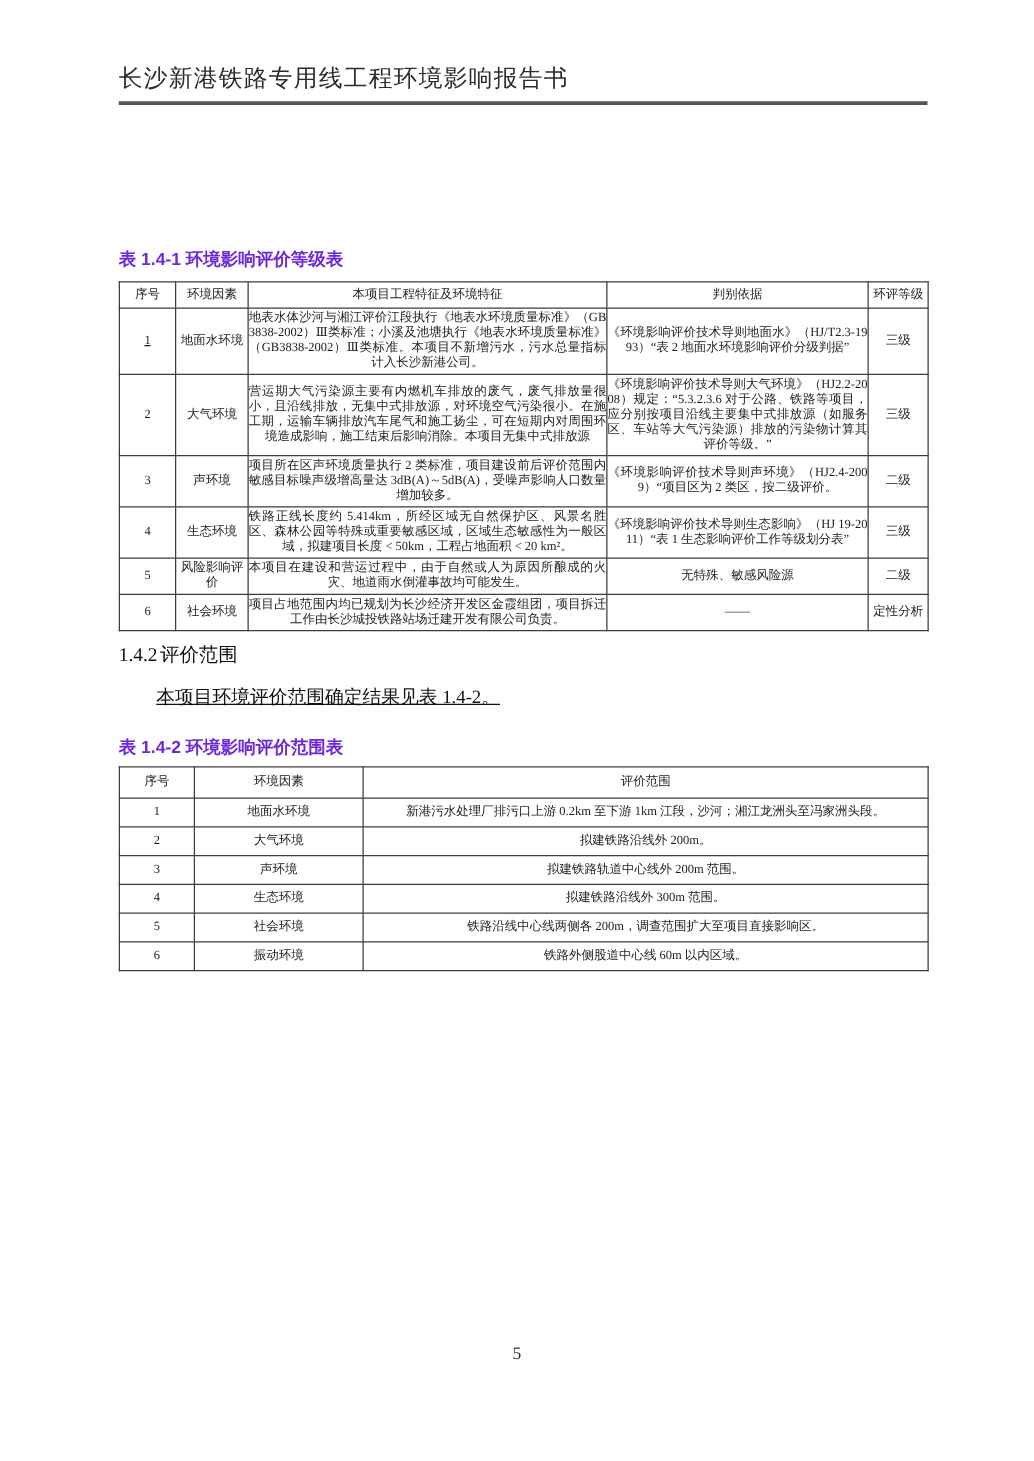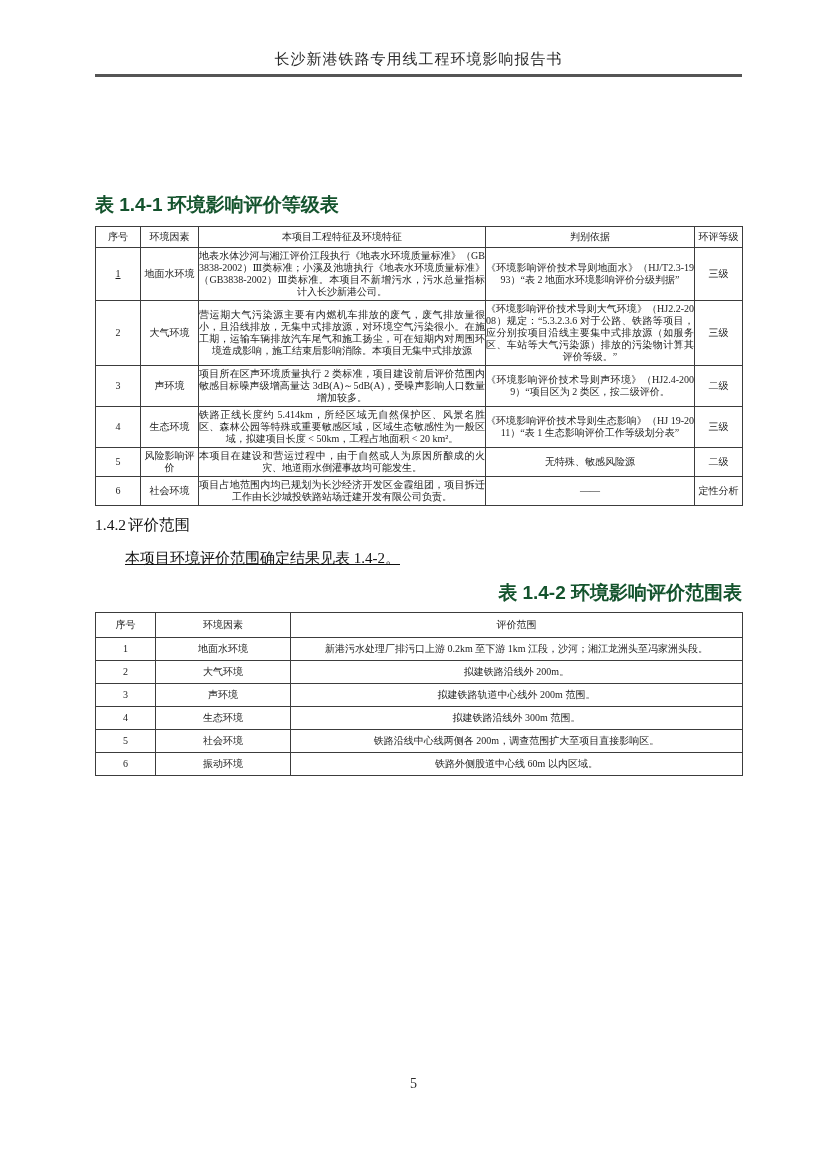--- a/index.html
+++ b/index.html
@@ -6,36 +6,36 @@
   html,body { width:827px; height:1169px; background:#ffffff; }
   body {
     position:relative;
     font-family:"Liberation Serif","DejaVu Serif",serif;
     color:#1c1c1c;
   }
   .content { position:absolute; top:0; left:95px; width:647px; }
 
   .doc-header {
     margin-top:50px;
-    text-align:center;
-    font-size:15px;
+    text-align:left;
+    font-size:19px;
     letter-spacing:1px;
     color:#2b2b2b;
     padding-bottom:5px;
     border-bottom:3px solid #555;
   }
 
   .caption {
     font-family:"Liberation Sans","DejaVu Sans",sans-serif;
     font-weight:bold;
-    font-size:19px;
-    color:#14532d;
+    font-size:14px;
+    color:#6d28d9;
   }
   .caption-1 { margin-top:115px; margin-bottom:8px; }
-  .caption-2 { margin-top:12px; margin-bottom:6px;text-align:right; }
+  .caption-2 { margin-top:22px; margin-bottom:6px; }
 
   table {
     table-layout:fixed;
     width:647px;
     border-collapse:collapse;
     font-size:10px;
     line-height:1.2;
     color:#1c1c1c;
   }
   th, td {

